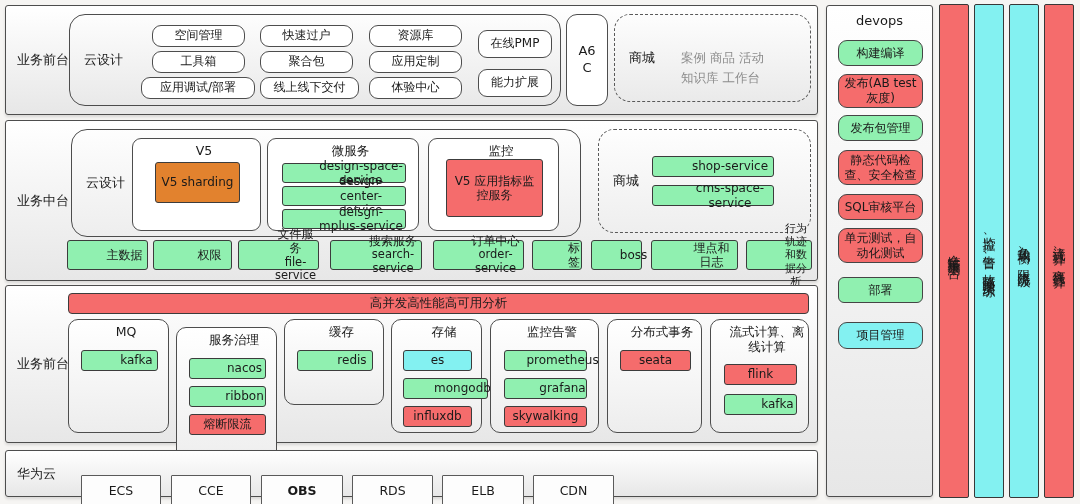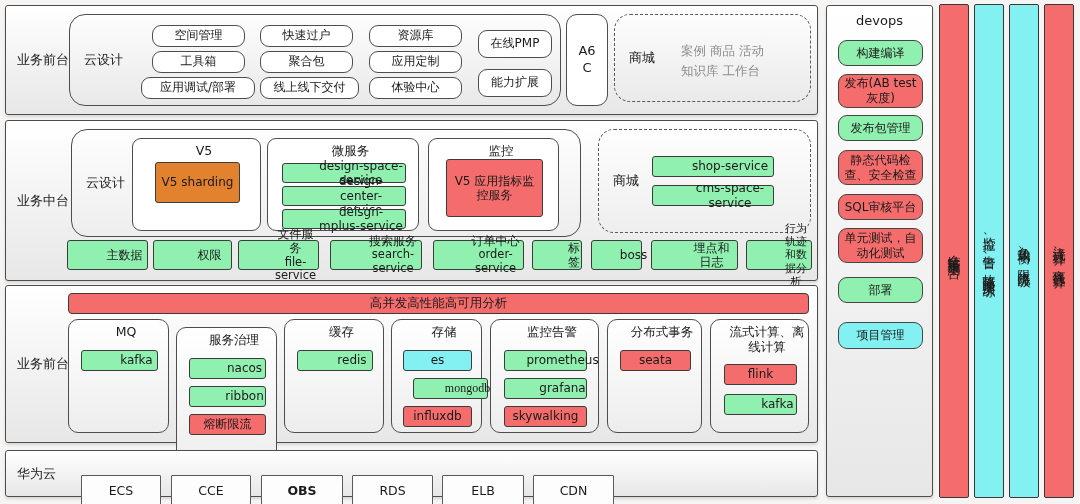--- a/index.html
+++ b/index.html
@@ -19,21 +19,21 @@
   .boxtitle{position:absolute;top:4px;left:15px;right:0;text-align:center;font-size:12.5px;}
   .chip{position:absolute;border:1.2px solid #3c3c3c;border-radius:3px;display:flex;flex-direction:column;
         align-items:center;justify-content:center;font-size:12px;text-align:center;line-height:1.2;
         box-sizing:border-box;padding:1px 2px;}
   .chip .l2{font-size:11.5px;}
   .green{background:#90f0b0;padding-left:36px;}
   .red{background:#f56c6c;}
   .cyan{background:#83f1f1;}
   .orange{background:#e2822e;}
   .dashed{position:absolute;border:1.6px dashed #595959;border-radius:16px;box-sizing:border-box;}
-  .gray-text{position:absolute;color:#8c8c8c;font-size:12.5px;line-height:1.6;}
+  .gray-text{position:absolute;color:#8c8c8c;font-size:12.5px;line-height:1.6;margin-top:7px;}
   .gbox{position:absolute;border:1.4px solid #4d4d4d;border-radius:10px;box-sizing:border-box;
         background:linear-gradient(180deg,#ffffff 0%,#ededed 100%);}
   .sq{position:absolute;background:#fdfdfd;border:1.3px solid #5a5a5a;border-radius:1px;
       display:flex;align-items:center;justify-content:center;font-size:12.5px;box-sizing:border-box;margin-top:16px;}
   .dbtn{position:absolute;left:11px;width:85px;border:1.3px solid #454545;border-radius:9px;
         display:flex;align-items:center;justify-content:center;font-size:12px;text-align:center;
         line-height:1.25;box-sizing:border-box;padding:1px 3px;}
   .vbar{position:absolute;top:4px;height:494px;width:30px;border:1.5px solid #383838;border-radius:2px;
         display:flex;align-items:center;justify-content:center;writing-mode:vertical-rl;
         text-orientation:upright;font-size:13px;letter-spacing:2px;line-height:1;box-sizing:border-box;}
@@ -156,29 +156,29 @@
       <div class="chip green" style="left:12px;top:30px;width:77px;height:21px;">kafka</div>
     </div>
 
     <div class="gbox" style="left:170px;top:33px;width:101px;height:144px;margin-top:8px;">
       <div class="boxtitle">服务治理</div>
       <div class="chip green" style="left:12px;top:30px;width:77px;height:21px;">nacos</div>
       <div class="chip green" style="left:12px;top:58px;width:77px;height:21px;">ribbon</div>
       <div class="chip red" style="left:12px;top:86px;width:77px;height:21px;">熔断限流</div>
     </div>
 
-    <div class="gbox" style="left:278px;top:33px;width:100px;height:114px;">
+    <div class="gbox" style="left:278px;top:33px;width:100px;height:86px;">
       <div class="boxtitle">缓存</div>
       <div class="chip green" style="left:12px;top:30px;width:76px;height:21px;">redis</div>
     </div>
 
     <div class="gbox" style="left:385px;top:33px;width:91px;height:114px;">
       <div class="boxtitle">存储</div>
       <div class="chip cyan" style="left:11px;top:30px;width:69px;height:21px;">es</div>
-      <div class="chip green" style="left:21px;top:58px;width:75px;height:21px;font-family:Liberation Serif, serif;">mongodb</div>
+      <div class="chip green" style="left:11px;top:58px;width:85px;height:21px;">mongodb</div>
       <div class="chip red" style="left:11px;top:86px;width:69px;height:21px;">influxdb</div>
     </div>
 
     <div class="gbox" style="left:484px;top:33px;width:109px;height:114px;">
       <div class="boxtitle">监控告警</div>
       <div class="chip green" style="left:13px;top:30px;width:83px;height:21px;">prometheus</div>
       <div class="chip green" style="left:13px;top:58px;width:83px;height:21px;">grafana</div>
       <div class="chip red" style="left:13px;top:86px;width:83px;height:21px;">skywalking</div>
     </div>
 
@@ -205,21 +205,21 @@
   </div>
 
   <div class="panel" style="left:826px;top:5px;width:107px;height:492px;">
     <div class="devops-title">devops</div>
     <div class="dbtn green" style="top:34px;height:26px;">构建编译</div>
     <div class="dbtn red" style="top:68px;height:34px;">发布(AB test 灰度)</div>
     <div class="dbtn red" style="top:144px;height:35px;">静态代码检查、安全检查</div>
     <div class="dbtn green" style="top:109px;height:26px;">发布包管理</div>
     <div class="dbtn red" style="top:188px;height:26px;">SQL审核平台</div>
     <div class="dbtn red" style="top:222px;height:35px;">单元测试，自动化测试</div>
-    <div class="dbtn green" style="top:271px;height:26px;">部署</div>
+    <div class="dbtn green" style="top:271px;height:26px;border-radius:6px;">部署</div>
     <div class="dbtn cyan" style="top:316px;height:27px;">项目管理</div>
   </div>
 
   <div class="vbar red" style="left:939px;">全链路压测平台</div>
   <div class="vbar cyan" style="left:974px;">监控、告警、故障预案演练</div>
   <div class="vbar cyan" style="left:1009px;">负载均衡、限流降级</div>
   <div class="vbar red" style="left:1044px;">流式计算、离线计算</div>
 
 </div>
 

